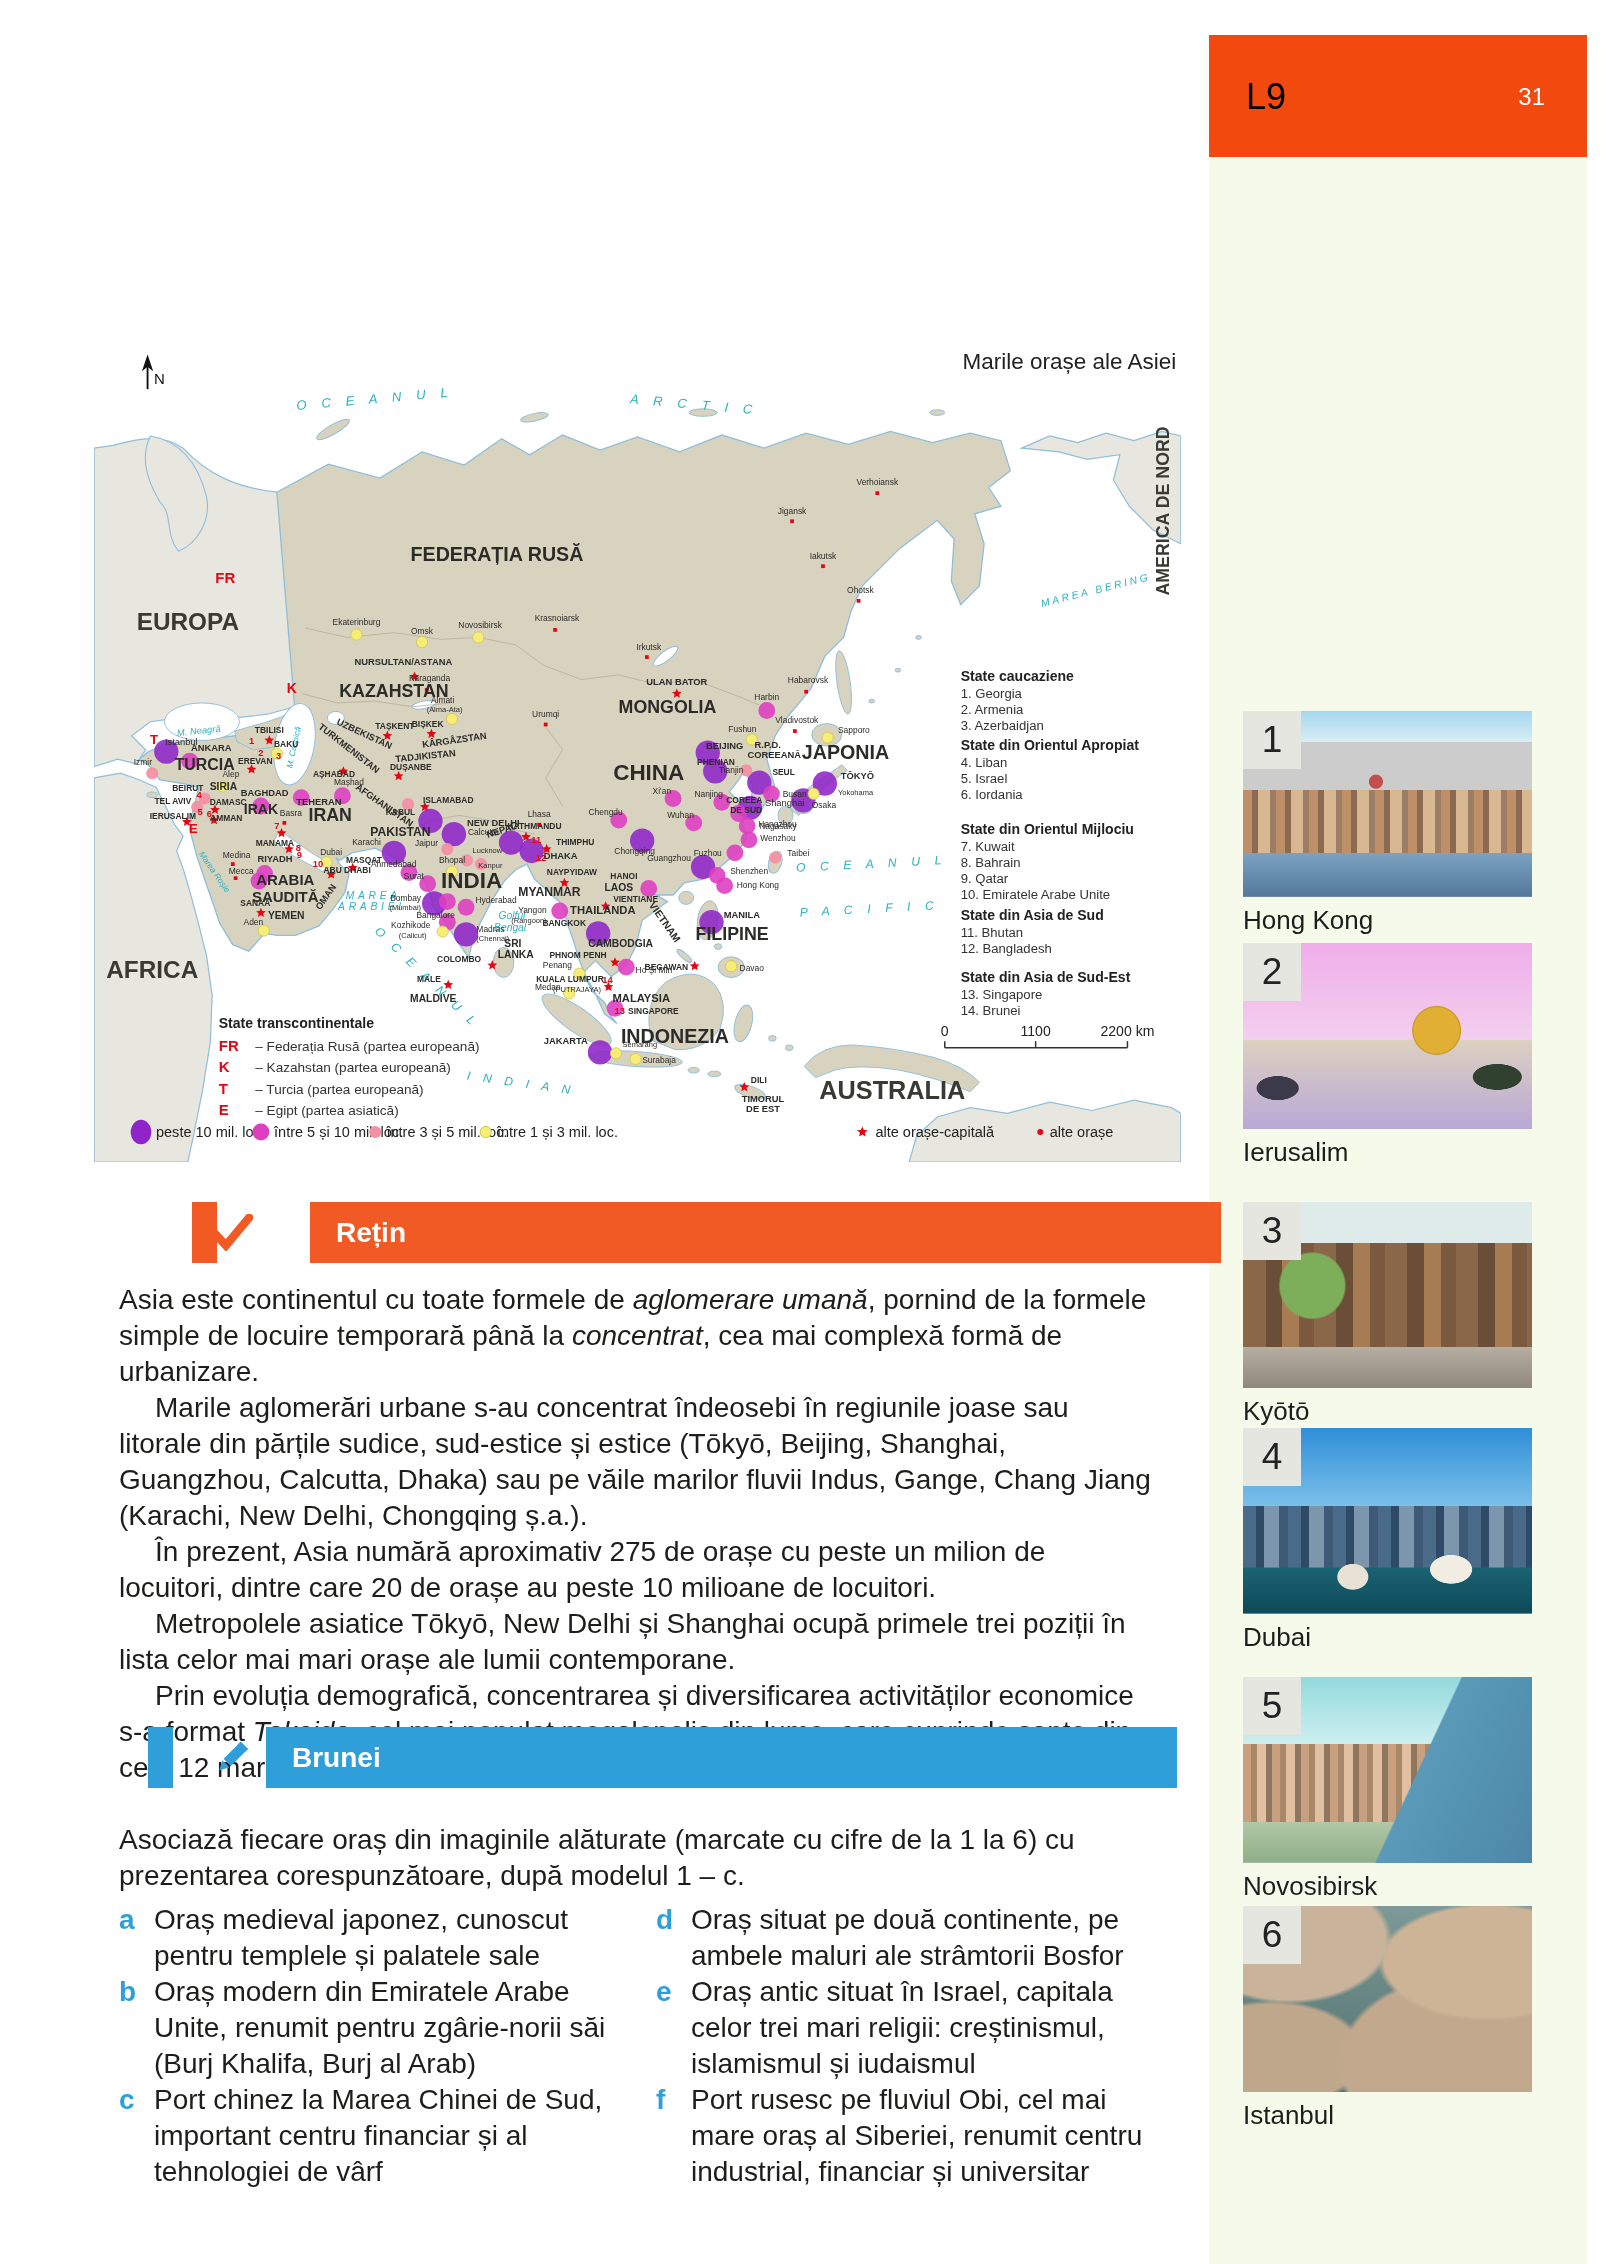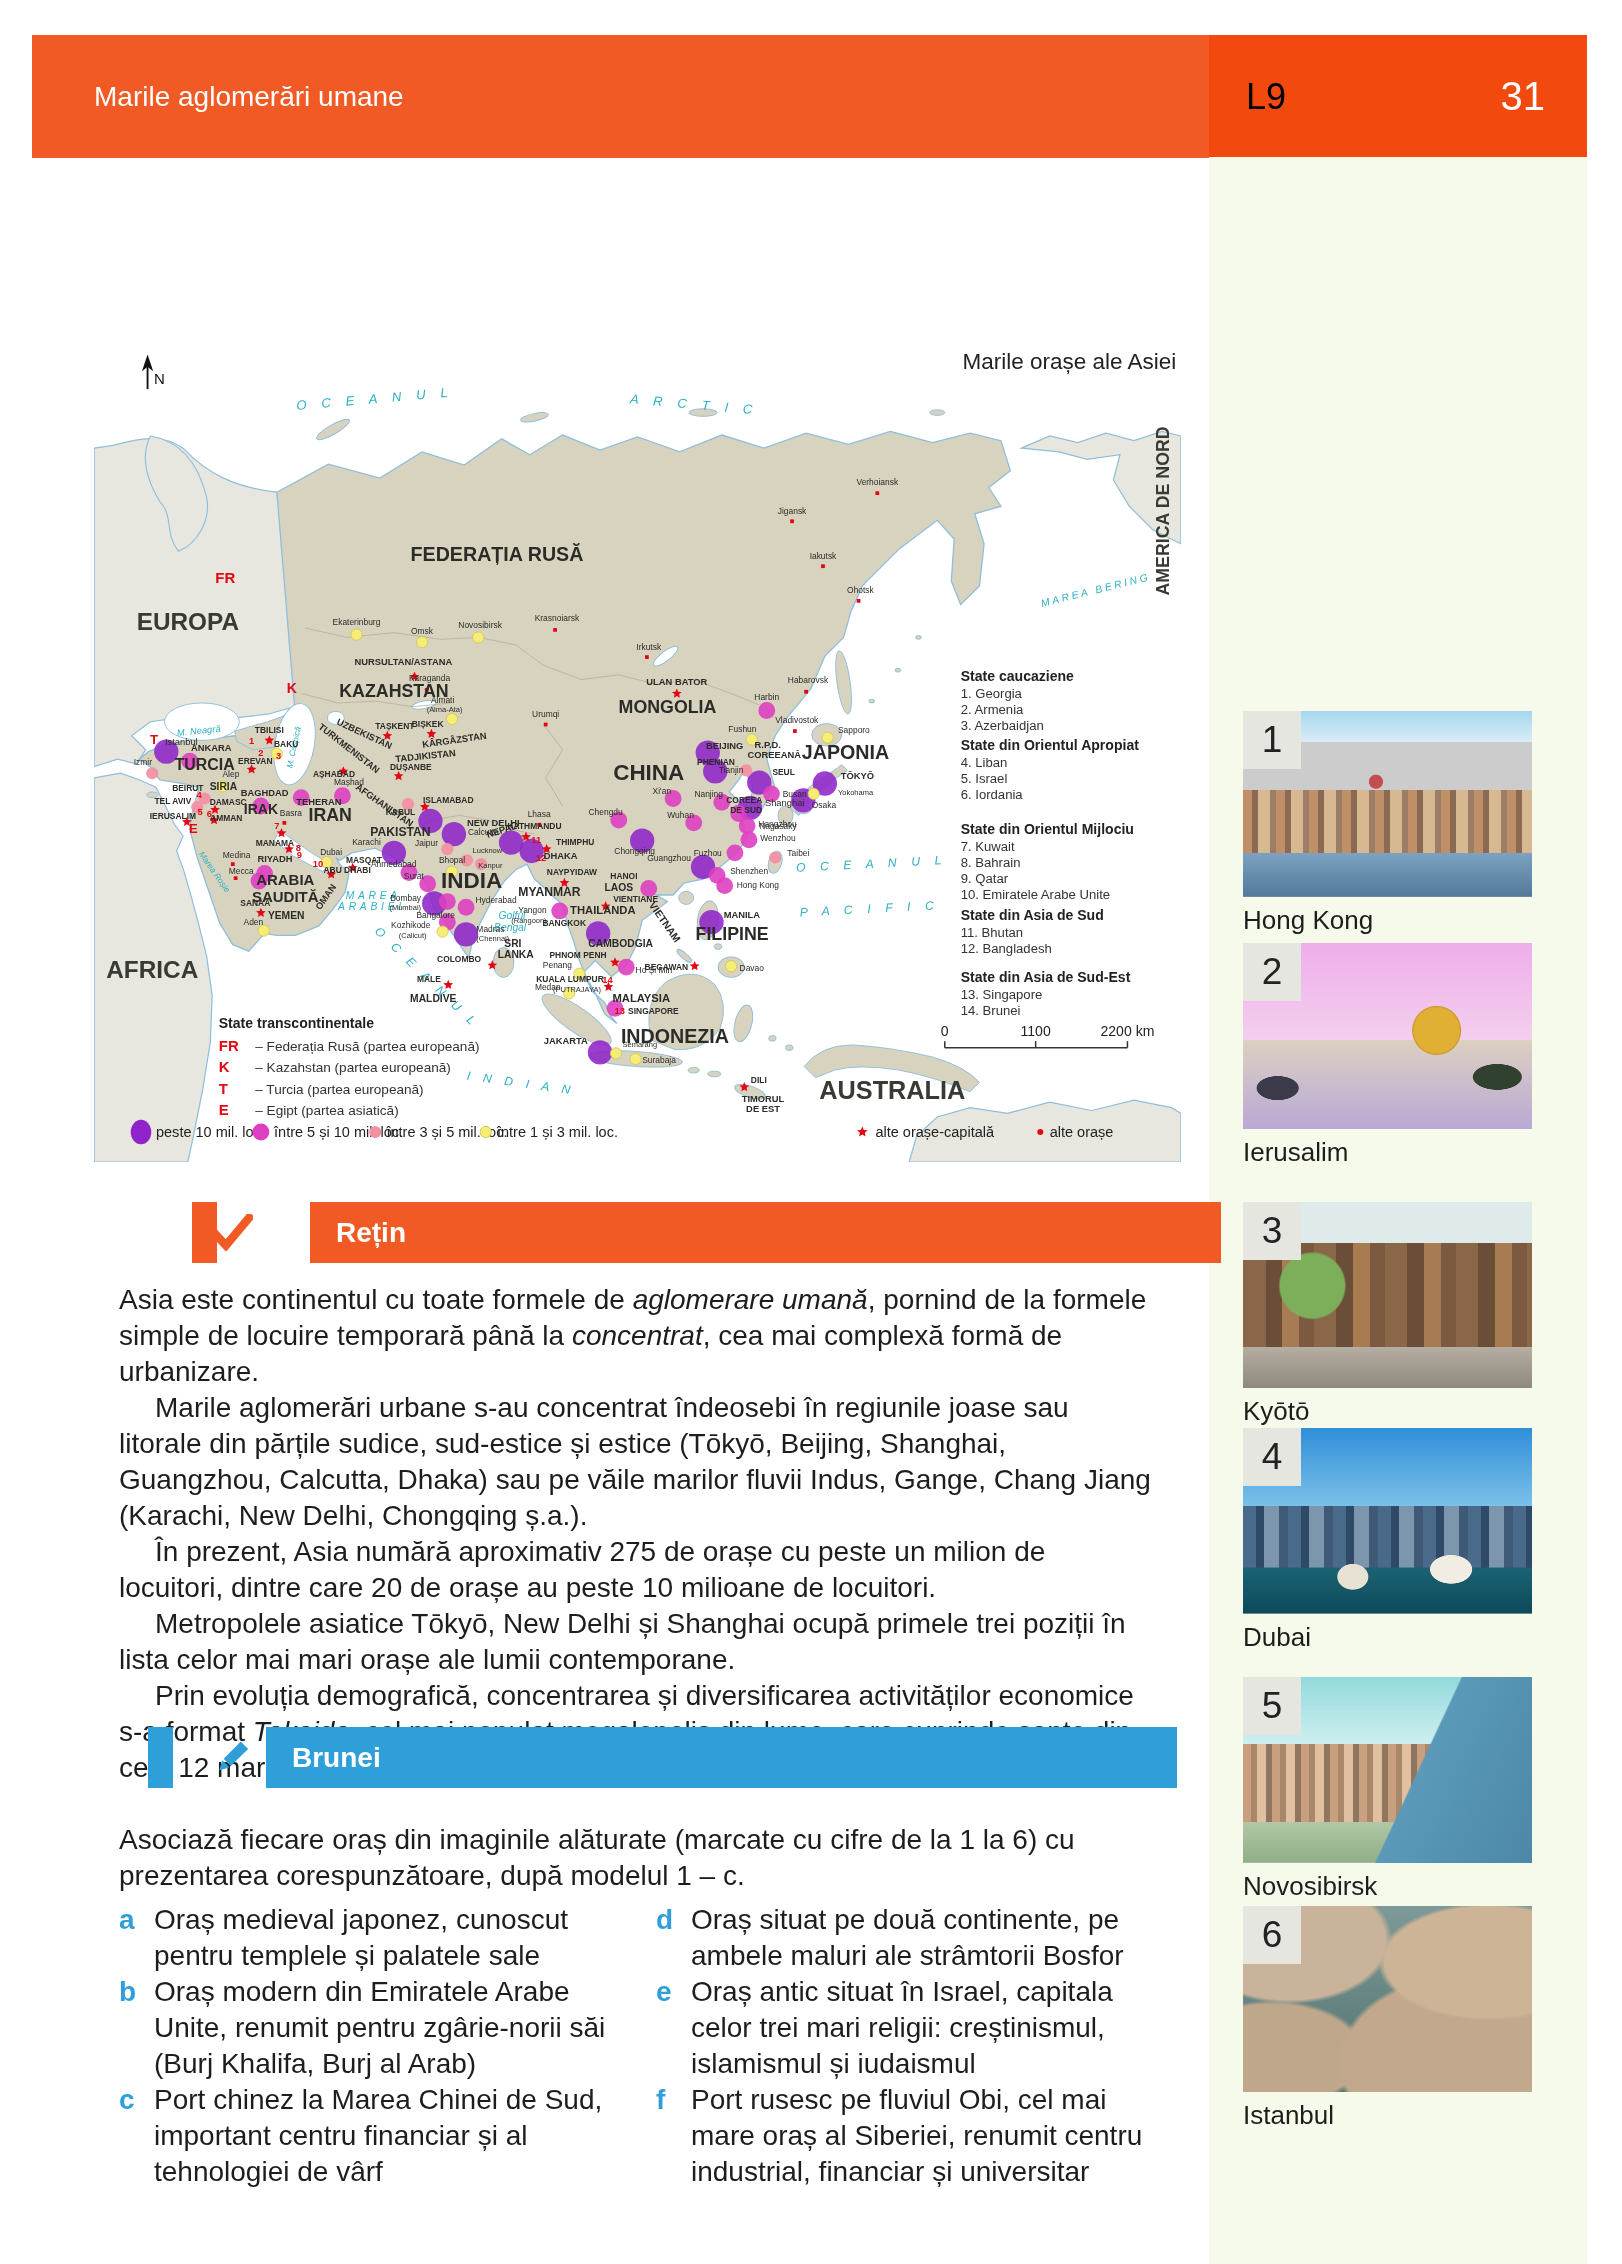--- a/index.html
+++ b/index.html
@@ -4,21 +4,21 @@
 <style>
   html,body{margin:0;padding:0;background:#e8e8e8;}
   .page{position:relative;width:1623px;height:2265px;background:#ffffff;
         font-family:"Liberation Sans",sans-serif;color:#1d1d1b;overflow:hidden;margin:0 auto;}
   
   .topbar{position:absolute;left:32px;top:35px;width:1177px;height:123px;background:#f15a24;}
   .topbar-title{position:absolute;left:62px;top:0;height:123px;line-height:123px;
         color:#fff;font-size:28px;font-weight:400;}
   .topbar-right{position:absolute;left:1209px;top:35px;width:378px;height:123px;background:#f2490f;}
   .lesson{position:absolute;left:37px;top:0;height:123px;line-height:123px;color:#000000;font-size:36px;}
-  .pagenum{position:absolute;right:42px;top:0;height:123px;line-height:123px;color:#fff;font-size:40px;}
+  .pagenum{position:absolute;right:42px;top:0;height:123px;line-height:123px;color:#fff;font-size:24px;}
   
   .sidebar{position:absolute;left:1209px;top:157px;width:378px;height:2107px;background:#f6faea;}
   .photo-card{position:absolute;left:34px;width:289px;}
   .photo{position:relative;width:289px;height:186px;overflow:hidden;background:#ccc;}
   .badge{position:absolute;left:0;top:0;width:58px;height:58px;background:#e6e6e1;
          color:#222;font-size:37px;text-align:center;line-height:58px;}
   .caption{margin-top:7.5px;font-size:26px;color:#1d1d1b;}
   .pc1{top:554px}.pc2{top:786px}.pc3{top:1045px}.pc4{top:1271px}.pc5{top:1520px}.pc6{top:1749px}
   
   .art1{background-image:
@@ -88,23 +88,20 @@
   .cols{position:absolute;top:1902px;font-size:28px;line-height:36px;}
   .colL{left:119px;width:487px;} .colR{left:656px;width:501px;}
   .item{display:flex;margin:0 0 0 0;}
   .letter{width:35px;flex:0 0 35px;color:#2f9fda;font-weight:bold;}
 </style>
 </head>
 <body>
 
 <div class="page">
 
-  <div class="topbar">
-    <div class="topbar-title">Marile aglomerări umane</div>
-  </div>
   <div class="topbar-right">
     <span class="lesson">L9</span>
     <span class="pagenum">31</span>
   </div>
 
   <div class="sidebar" id="sidebar">
       <div class="photo-card pc1">
         <div class="photo art1">
           <div class="badge">1</div>
         </div>

